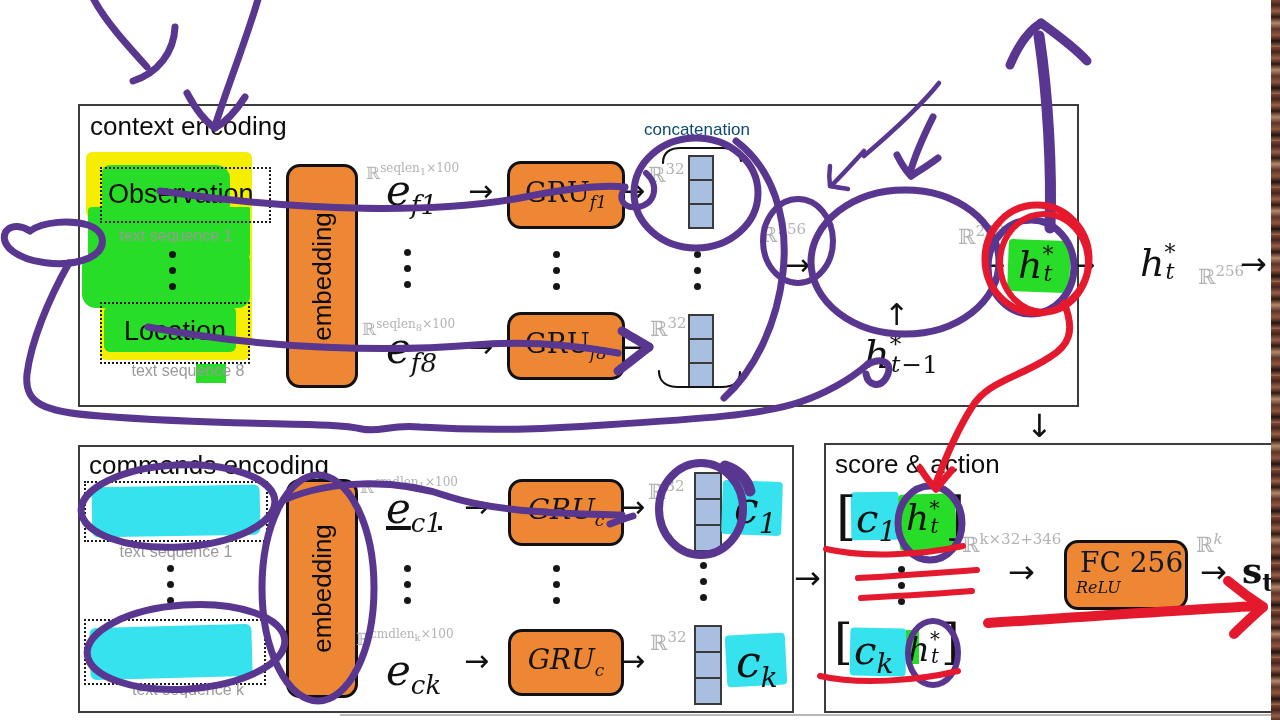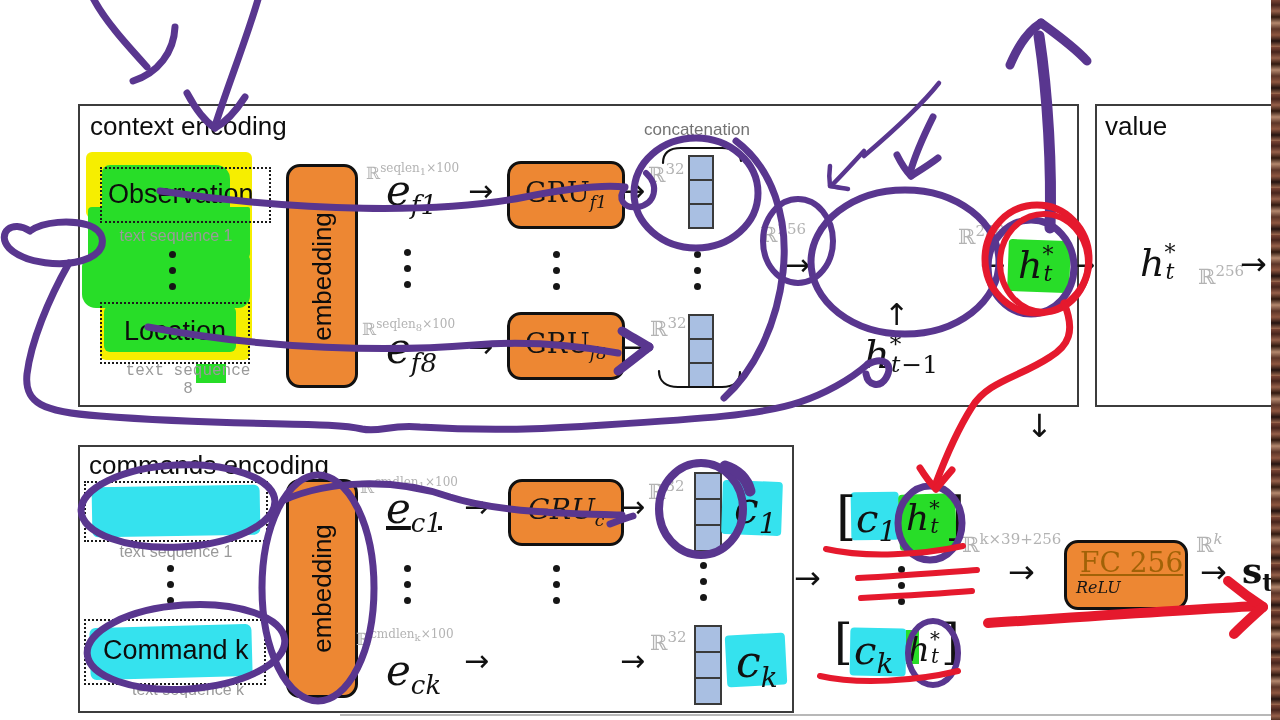--- a/index.html
+++ b/index.html
@@ -69,21 +69,21 @@
   <div class="lbl abs" style="left:108px;top:180px;">Observation</div>
   <div class="cap abs" style="left:110px;top:227px;width:132px;">text sequence 1</div>
   <div class="vdots" style="left:169px;top:251px;">
       <i></i>
       <i></i>
       <i></i>
     </div>
 
   <div class="dotted" style="left:100px;top:302px;width:146px;height:58px;"></div>
   <div class="lbl abs" style="left:124px;top:317px;">Location</div>
-  <div class="cap abs" style="left:122px;top:362px;width:132px;font-family:Liberation Mono, monospace;">text sequence 8</div>
+  <div class="cap abs" style="left:122px;top:362px;width:132px;">text sequence 8</div>
 
   <div class="obox" style="left:286px;top:164px;width:66px;height:218px;">
     <span class="vtext">embedding</span>
   </div>
 
   <span class="dim abs nowrap" style="left:366px;top:162px;"><span>ℝ</span><sup><span>seqlen</span><sub>1</sub><span>×100</span></sup></span>
   <span class="mathe abs nowrap" style="left:386px;top:170px;"><span>e</span><sub>f1</sub></span>
   <span class="vdots" style="left:404px;top:249px;">
       <i></i>
       <i></i>
@@ -103,21 +103,21 @@
       <i></i>
       <i></i>
     </span>
   <div class="obox" style="left:507px;top:312px;width:112px;height:62px;">
     <span class="gru"><span>GRU</span><sub>f8</sub></span>
   </div>
 
   <span class="arr abs" style="left:620px;top:176px;">→</span>
   <span class="arr abs" style="left:620px;top:332px;">→</span>
 
-  <div class="abs" style="left:644px;top:120px;font-size:17px;color:#737373;">concatenation</div>
+  <div class="abs" style="left:644px;top:120px;font-size:17px;color:#0c4a6e;">concatenation</div>
   <span class="dim big abs nowrap" style="left:648px;top:162px;"><span>ℝ</span><sup>32</sup></span>
   <div class="abs" style="left:688px;top:157px;">
       <div class="sq"></div>
       <div class="sq"></div>
       <div class="sq"></div>
     </div>
   <span class="vdots" style="left:694px;top:251px;">
       <i></i>
       <i></i>
       <i></i>
@@ -147,23 +147,20 @@
   <div class="hl" style="left:1008px;top:240px;width:62px;height:52px;background:var(--green);border-radius:4px;transform:rotate(2deg);"></div>
   <span class="hstar abs" style="left:1018px;top:246px;font-size:38px;">
     <span class="hb">h</span>
       <span class="hc">
         <span>*</span>
         <span class="st">t</span>
       </span>
   </span>
   <span class="arr abs" style="left:1070px;top:250px;">→</span>
 
-  <div class="panel" style="left:1095px;top:104px;width:178px;height:299px;">
-    <div class="ptitle abs" style="left:8px;top:6px;">value</div>
-  </div>
   <span class="hstar abs" style="left:1140px;top:244px;font-size:38px;">
     <span class="hb">h</span>
       <span class="hc">
         <span>*</span>
         <span class="st">t</span>
       </span>
   </span>
   <span class="dim big abs nowrap" style="left:1198px;top:228px;margin-top:36px;"><span>ℝ</span><sup>256</sup></span>
   <span class="arr abs" style="left:1240px;top:248px;font-size:32px;">→</span>
 
@@ -177,21 +174,20 @@
   <div class="dotted" style="left:84px;top:481px;width:180px;height:57px;"></div>
   <div class="cap abs" style="left:110px;top:543px;width:132px;">text sequence 1</div>
   <span class="vdots" style="left:167px;top:565px;">
       <i></i>
       <i></i>
       <i></i>
     </span>
 
   <div class="hl" style="left:90px;top:626px;width:162px;height:52px;background:var(--cyan);border-radius:6px;transform:rotate(-1.5deg);"></div>
   <div class="dotted" style="left:84px;top:619px;width:178px;height:62px;"></div>
-  <div class="lbl abs" style="left:103px;top:636px;">Command k</div>
   <div class="cap abs" style="left:122px;top:681px;width:132px;">text sequence k</div>
 
   <div class="obox" style="left:286px;top:479px;width:66px;height:213px;">
     <span class="vtext">embedding</span>
   </div>
 
   <span class="dim abs nowrap" style="left:360px;top:476px;"><span>ℝ</span><sup><span>cmdlen</span><sub>1</sub><span>×100</span></sup></span>
   <span class="mathe abs nowrap" style="left:386px;top:488px;text-decoration:underline;"><span>e</span><sub>c1</sub></span>
   <span class="vdots" style="left:404px;top:565px;">
       <i></i>
@@ -205,20 +201,23 @@
   <span class="arr abs" style="left:464px;top:646px;">→</span>
 
   <div class="obox" style="left:508px;top:479px;width:110px;height:61px;">
     <span class="gru it" style="font-size:28px;"><span>GRU</span><sub>c</sub></span>
   </div>
   <span class="vdots" style="left:553px;top:565px;">
       <i></i>
       <i></i>
       <i></i>
     </span>
+  <div class="obox" style="left:508px;top:629px;width:110px;height:61px;">
+    <span class="gru it" style="font-size:28px;"><span>GRU</span><sub>c</sub></span>
+  </div>
 
   <span class="arr abs" style="left:620px;top:492px;">→</span>
   <span class="arr abs" style="left:620px;top:646px;">→</span>
 
   <span class="dim big abs nowrap" style="left:648px;top:479px;"><span>ℝ</span><sup>32</sup></span>
   <div class="abs" style="left:694px;top:474px;">
       <div class="sq big"></div>
       <div class="sq big"></div>
       <div class="sq big"></div>
     </div>
@@ -234,20 +233,23 @@
       <div class="sq big"></div>
     </div>
 
   <div class="hl" style="left:722px;top:481px;width:60px;height:54px;background:var(--cyan);border-radius:4px;transform:rotate(2deg);"></div>
   <span class="mathc abs nowrap" style="left:734px;top:486px;"><span>c</span><sub>1</sub></span>
   <div class="hl" style="left:726px;top:634px;width:60px;height:52px;background:var(--cyan);border-radius:4px;transform:rotate(-3deg);"></div>
   <span class="mathc abs nowrap" style="left:736px;top:640px;"><span>c</span><sub>k</sub></span>
 
   <span class="arr abs" style="left:794px;top:562px;font-size:32px;">→</span>
 
+  <div class="panel" style="left:824px;top:443px;width:449px;height:266px;">
+    <div class="ptitle abs" style="left:9px;top:5px;">score &amp; action</div>
+  </div>
 
   <div class="hl" style="left:851px;top:492px;width:48px;height:48px;background:var(--cyan);border-radius:4px;transform:rotate(-1deg);"></div>
   <div class="hl" style="left:899px;top:494px;width:57px;height:56px;background:var(--green);border-radius:4px;transform:rotate(-2deg);"></div>
   <span class="brk abs" style="left:836px;top:494px;">[</span>
   <span class="mathc abs nowrap" style="left:856px;top:498px;font-size:40px;"><span>c</span><sub>1</sub></span>
   <span class="hstar abs" style="left:906px;top:500px;font-size:36px;">
     <span class="hb">h</span>
       <span class="hc">
         <span>*</span>
         <span class="st">t</span>
@@ -267,25 +269,25 @@
   <span class="mathc abs nowrap" style="left:854px;top:630px;font-size:40px;"><span>c</span><sub>k</sub></span>
   <span class="hstar abs" style="left:908px;top:632px;font-size:34px;">
     <span class="hb">h</span>
       <span class="hc">
         <span>*</span>
         <span class="st">t</span>
       </span>
   </span>
   <span class="brk abs" style="left:941px;top:622px;font-size:48px;">]</span>
 
-  <span class="dim big abs nowrap" style="left:962px;top:532px;"><span>ℝ</span><sup>k×39+256</sup></span>
+  <span class="dim big abs nowrap" style="left:962px;top:532px;"><span>ℝ</span><sup>k×32+346</sup></span>
   <span class="arr abs" style="left:1008px;top:556px;font-size:32px;">→</span>
 
   <div class="obox" style="left:1064px;top:540px;width:118px;height:64px;"></div>
-  <span class="abs nowrap" style="left:1080px;top:546px;font-family:'DejaVu Serif',serif;font-size:28px;color:#a16207;text-decoration:underline;">FC 256</span>
+  <span class="abs nowrap" style="left:1080px;top:546px;font-family:'DejaVu Serif',serif;font-size:28px;color:#0f172a;">FC 256</span>
   <span class="abs nowrap" style="left:1076px;top:578px;font-family:'DejaVu Serif',serif;font-style:italic;font-size:16px;color:#141414;">ReLU</span>
 
   <span class="dim big abs nowrap" style="left:1196px;top:532px;"><span>ℝ</span><sup style="font-style:italic;">k</sup></span>
   <span class="arr abs" style="left:1200px;top:556px;font-size:32px;">→</span>
   <span class="sout abs nowrap" style="left:1242px;top:552px;"><span>s</span><sub>t</sub></span>
 
   <svg class="pen" width="1280" height="720" viewBox="0 0 1280 720">
 
     <g>
       <path class="bk" stroke-width="2.2" d="M 663,163 C 663,152 670,148 681,148 L 722,148 C 734,148 740,152 741,161"></path>

